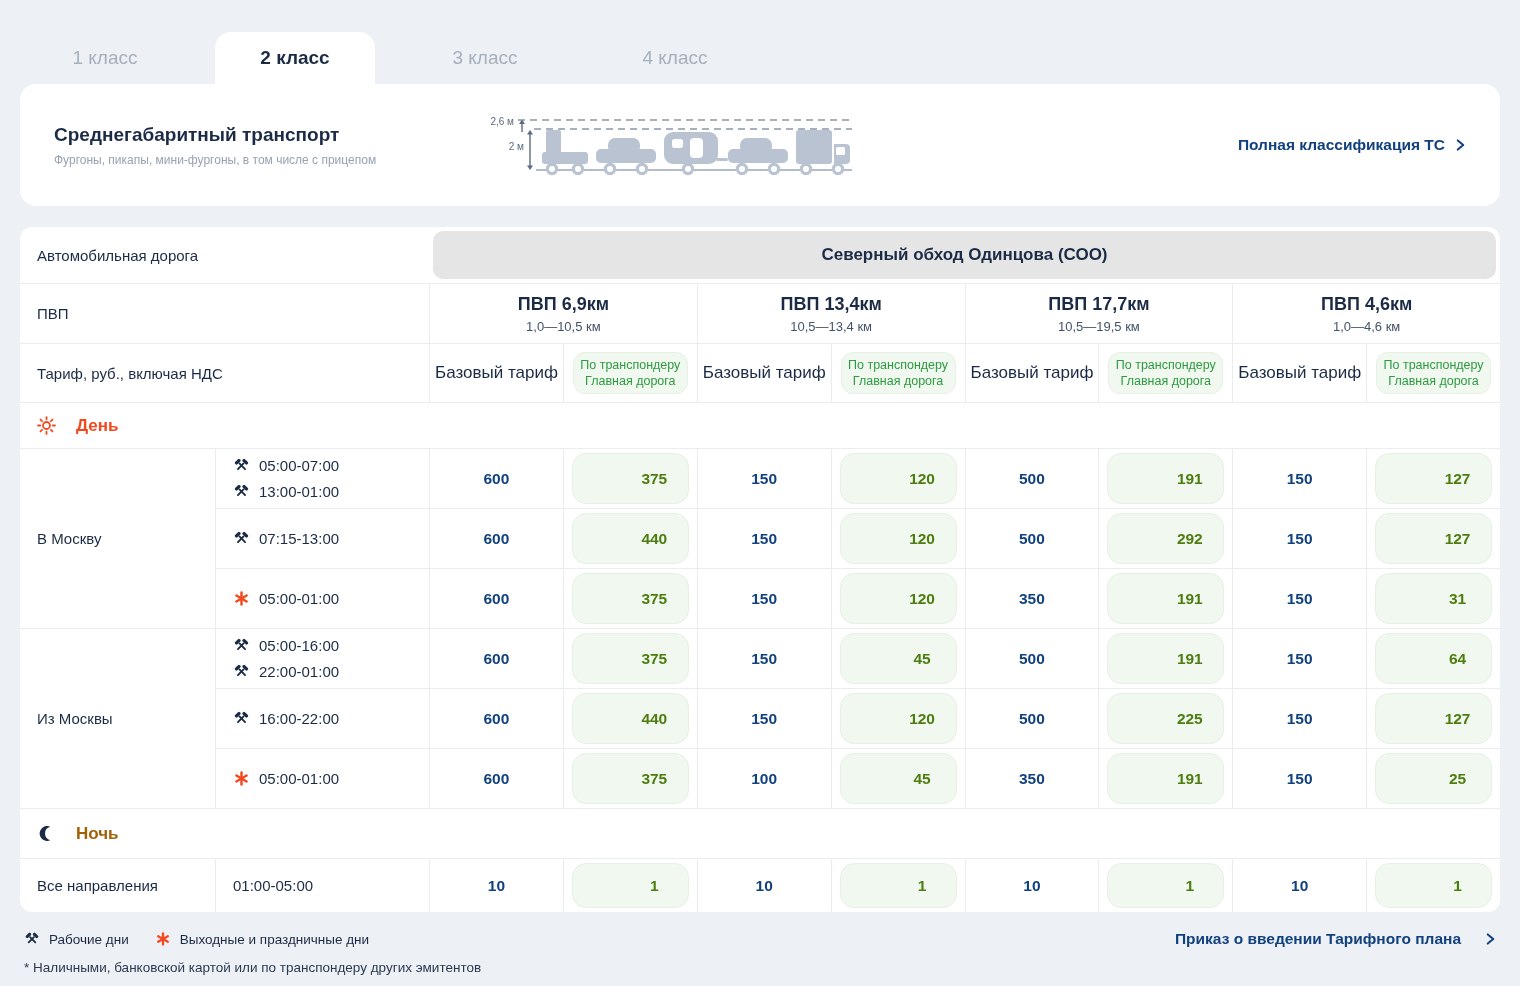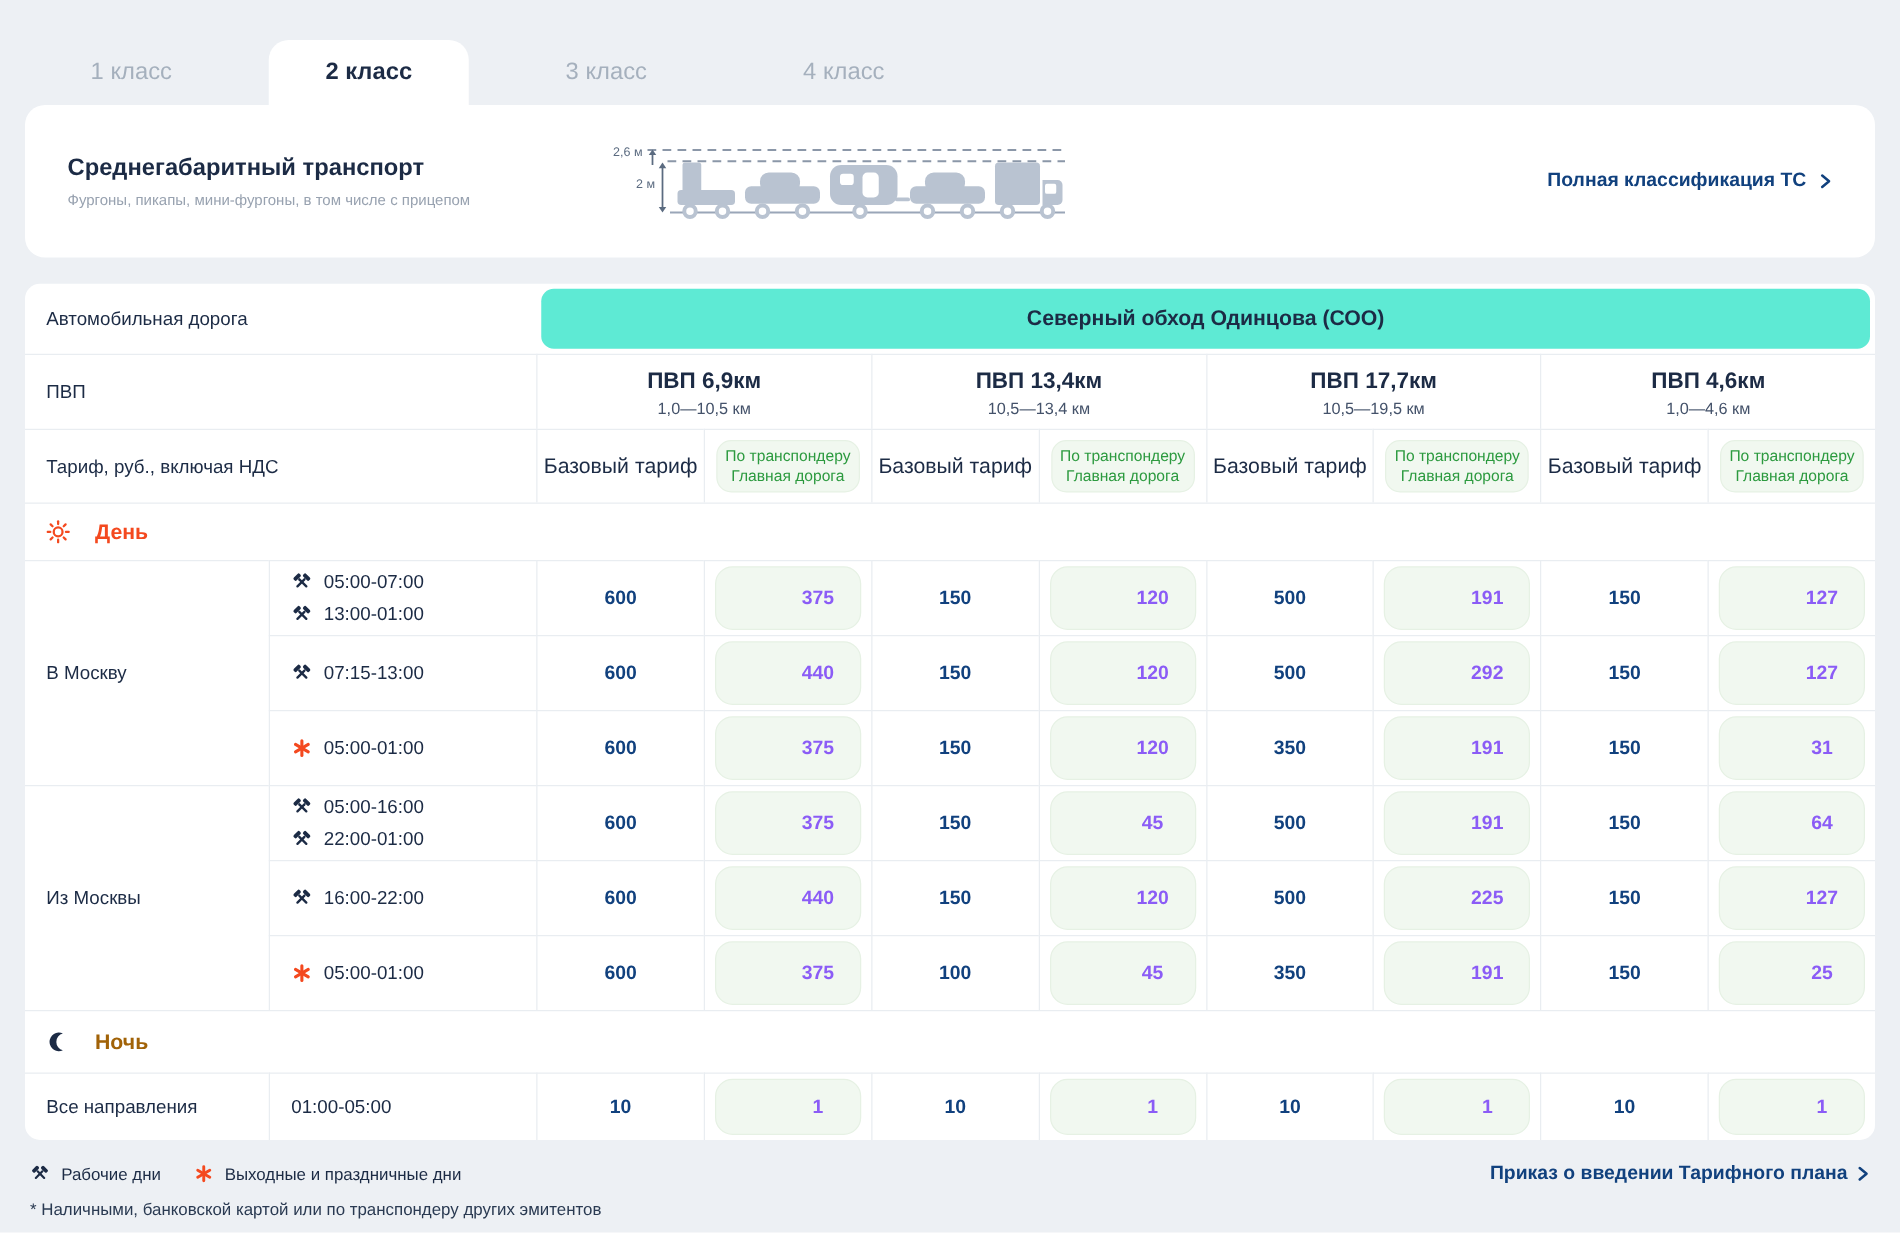--- a/index.html
+++ b/index.html
@@ -41,21 +41,21 @@
   .cell { display:flex; align-items:center; }
   .bt { border-top:1px solid #E9EDF1; }
   .bl { border-left:1px solid #E9EDF1; }
   .span2  { grid-column:span 2; }
   .spanall { grid-column:1 / -1; }
   .lpad { padding-left:17px; }
   .lab { font-size:15px; color:#1C2B45; }
   
   .roadval { grid-column:3 / -1; padding:4px 4px 4px 4px; }
   .roadpill {
-    background:#5eead4; border-radius:10px; width:100%; height:100%;
+    background:#e5e5e5; border-radius:10px; width:100%; height:100%;
     display:flex; align-items:center; justify-content:center;
     font-size:17px; font-weight:700; color:#1C2B45;
   }
   
   .pvpcol { grid-column:span 2; flex-direction:column; justify-content:center; text-align:center; }
   .pvpname { font-size:18px; font-weight:700; color:#1C2B45; }
   .pvprange { font-size:13px; color:#44526A; margin-top:4px; }
   
   .basehdr { justify-content:center; font-size:17px; color:#1C2B45; text-align:right; }
   .thp { justify-content:center; padding:8px 9px; }
@@ -74,29 +74,29 @@
   .dir { font-size:15px; }
   .dir3 { grid-row:span 3; }
   .times { flex-direction:column; align-items:flex-start; justify-content:center; gap:9px; }
   .trow { display:flex; align-items:center; gap:9px; font-size:15px; color:#1C2B45; }
   .tic { width:17px; height:17px; flex:none; }
   .price { justify-content:center; font-size:15.5px; font-weight:700; color:#11417E; }
   .pgreen { padding:4px 8px; }
   .ppill {
     background:#F1F8F0; border:1px solid #E6F1E4; border-radius:14px;
     width:100%; height:100%; display:flex; align-items:center; justify-content:center;
-    font-size:15.5px; font-weight:700; color:#8b5cf6;padding-left:48px;
+    font-size:15.5px; font-weight:700; color:#4d7c0f;padding-left:48px;
   }
   
   .foot { display:flex; align-items:center; margin-top:18px; padding:0 4px; }
   .legend { display:flex; align-items:center; gap:26px; }
   .litem { display:flex; align-items:center; gap:9px; font-size:13.5px; color:#1C2B45; }
   .lic { width:16px; height:16px; flex:none; }
   .flink {
-    margin-left:auto; display:flex; align-items:center; gap:7px;
+    margin-left:auto; display:flex; align-items:center; gap:24px;
     color:#11417E; font-size:15.5px; font-weight:700; cursor:pointer; text-decoration:none;
   }
   .footnote { margin-top:12px; padding:0 4px; font-size:13.5px; color:#2A3A52; }
   .defs { position:absolute; width:0; height:0; overflow:hidden; }
 </style>
 </head>
 <body>
 
 <svg class="defs" aria-hidden="true">
   <symbol id="icon-hammers" viewBox="0 0 20 20">

